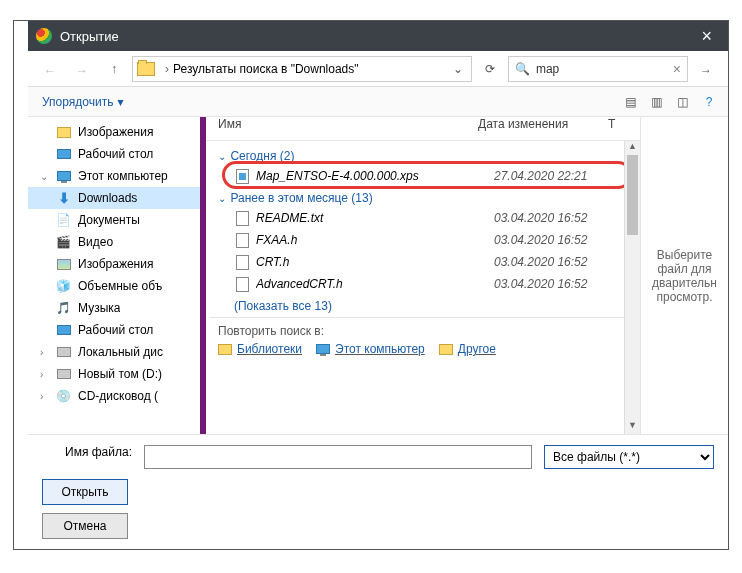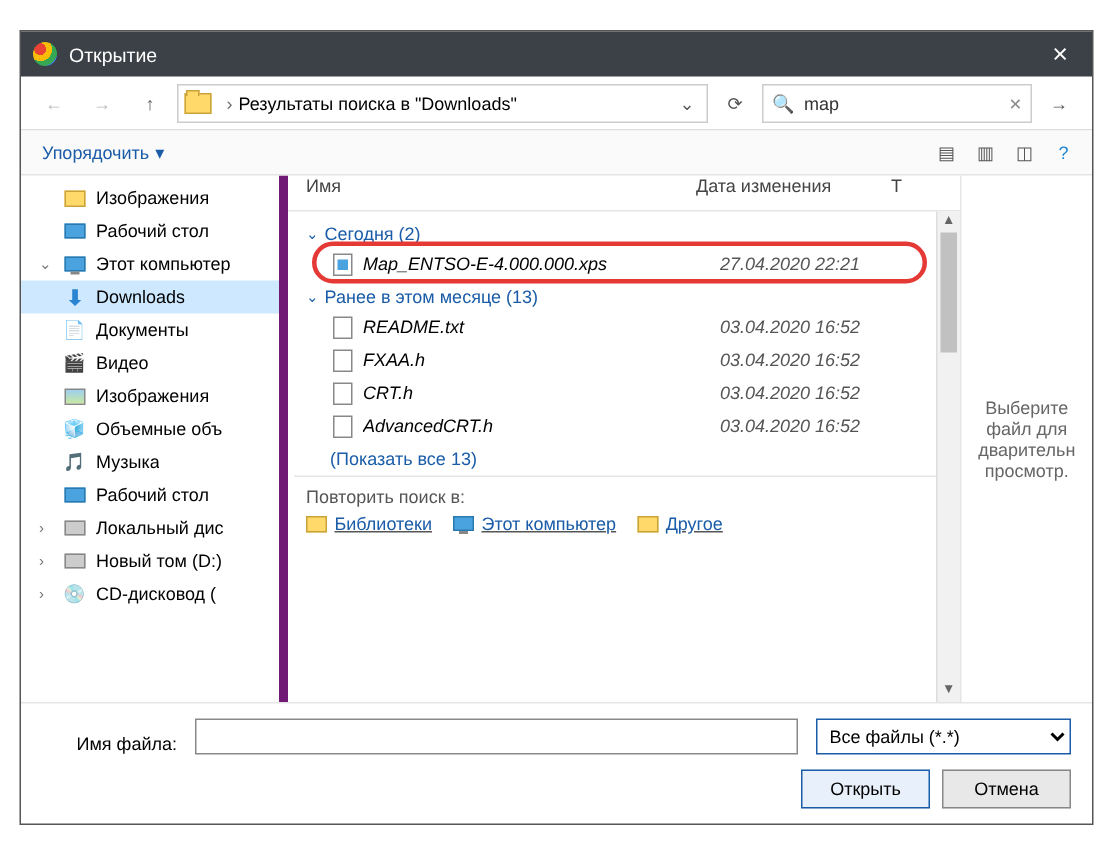--- a/index.html
+++ b/index.html
@@ -1,17 +1,17 @@
 <!DOCTYPE html>
 <html><head>
 <meta charset="utf-8">
 <style>
 * { box-sizing: border-box; margin: 0; padding: 0; font-family: "Segoe UI", Tahoma, sans-serif; font-size: 12px; }
 body { background: #fff; width: 742px; height: 573px; overflow: hidden; }
-.window { width: 716px; height: 530px; margin: 20px auto 0; border: 1px solid #555; background: #fff; display: flex; flex-direction: column; }
+.window { width: 716px; height: 530px; margin: 20px auto 0; border: 1px solid #555; background: #fff; display: flex; flex-direction: column; padding-left: 14px; }
 .titlebar { background: #3b4147; color: #fff; height: 30px; display: flex; align-items: center; padding: 0 8px; }
 .titlebar .ticon { width: 16px; height: 16px; margin-right: 8px; border-radius: 50%; background: radial-gradient(circle at 30% 30%, #ea4335 0 25%, #fbbc05 25% 50%, #34a853 50% 75%, #4285f4 75%); }
 .titlebar .title { flex: 1; font-size: 13px; }
 .titlebar .close { color: #fff; font-size: 18px; padding: 0 8px; cursor: pointer; }
 .nav { height: 36px; border-bottom: 1px solid #ddd; display: flex; align-items: center; padding: 4px 8px; gap: 4px; }
 .navbtn { width: 28px; height: 26px; display: flex; align-items: center; justify-content: center; color: #555; cursor: pointer; }
 .navbtn.disabled { color: #bbb; }
 .addr { flex: 1; height: 26px; border: 1px solid #ccc; display: flex; align-items: center; padding: 0 4px; background: #fff; }
 .addr .folder { width: 18px; height: 14px; background: #ffd96a; border: 1px solid #caa33a; margin-right: 6px; position: relative; }
 .addr .folder::before { content: ""; position: absolute; top: -3px; left: 0; width: 7px; height: 3px; background: #ffd96a; border: 1px solid #caa33a; border-bottom: none; }
@@ -62,25 +62,25 @@
 .fico-pdf { width: 13px; height: 15px; background: #fff; border: 1px solid #888; position: relative; }
 .fico-pdf::after { content: "▲"; position: absolute; left: 1px; top: 1px; color: #d93025; font-size: 9px; }
 .fico-txt { width: 13px; height: 15px; background: #fff; border: 1px solid #888; }
 .more { color: #1a5ca8; padding: 4px 0 4px 24px; cursor: pointer; }
 .redbox { position: absolute; left: 16px; top: 44px; width: 410px; height: 28px; border: 3px solid #e53935; border-radius: 14px; pointer-events: none; }
 .repeat { border-top: 1px solid #e5e5e5; padding: 6px 8px; color: #555; }
 .repeat .locs { display: flex; gap: 14px; margin-top: 4px; align-items: center; text-decoration: underline; }
 .repeat .loc { display: flex; align-items: center; gap: 5px; color: #1a5ca8; cursor: pointer; }
 .side { width: 88px; border-left: 1px solid #e5e5e5; display: flex; align-items: center; justify-content: center; text-align: center; color: #666; padding: 8px; }
 .footer { border-top: 1px solid #e5e5e5; padding: 10px 14px; display: flex; flex-direction: column; gap: 10px; }
-.frow { display: flex; align-items: flex-end; gap: 12px; }
+.frow { display: flex; align-items: flex-start; gap: 12px; }
 .frow .flbl { width: 90px; text-align: right; }
 .frow input { flex: 1; height: 24px; border: 1px solid #888; padding: 0 4px; }
 .frow select { width: 170px; height: 24px; border: 1px solid #1a5ca8; padding: 0 4px; background: #fff; }
-.btns { display: flex; justify-content: flex-end; gap: 8px; }
+.btns { display: flex; justify-content: flex-end; gap: 8px; flex-direction: column; }
 .btn { width: 86px; height: 26px; border: 1px solid #888; background: #e8e8e8; cursor: pointer; }
 .btn.primary { border-color: #1a5ca8; background: #e8f0fb; }
 .scrollhint { position: absolute; right: 0; top: 24px; bottom: 0; width: 16px; background: #f1f1f1; border-left: 1px solid #ddd; }
 .scrollhint .thumb { position: absolute; left: 2px; right: 2px; top: 14px; height: 80px; background: #c1c1c1; }
 .scrollhint .arr { position: absolute; left: 0; right: 0; height: 14px; text-align: center; color: #666; font-size: 9px; }
 .scrollhint .arr.up { top: 0; }
 .scrollhint .arr.dn { bottom: 0; }
 </style>
 </head>
 <body>

